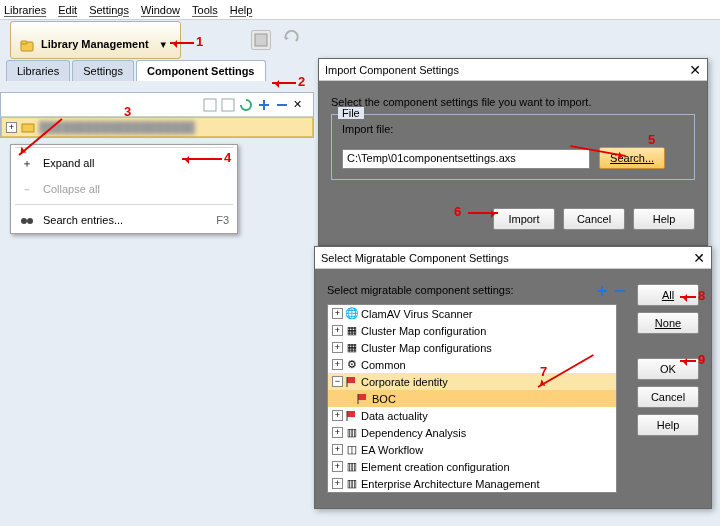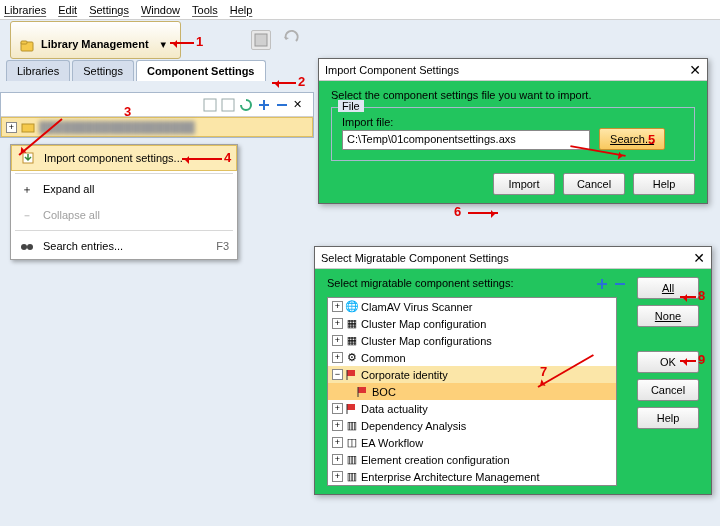--- a/index.html
+++ b/index.html
@@ -22,27 +22,27 @@
   .ctxmenu { position: absolute; left: 10px; top: 144px; width: 228px; background: #fff; border: 1px solid #a0a0a0; box-shadow: 2px 2px 4px rgba(0,0,0,.3); }
   .ctxitem { display: flex; align-items: center; height: 26px; padding: 0 8px; gap: 8px; }
   .ctxitem.hl { background: #fdecb8; border: 1px solid #e0c060; }
   .ctxitem.dis { color: #a0a0a0; }
   .ctxicon { width: 16px; height: 16px; display: inline-flex; align-items: center; justify-content: center; }
   .ctxsep { height: 1px; background: #d8d8d8; margin: 2px 4px; }
   .shortcut { margin-left: auto; color: #666; }
   .dialog { position: absolute; background: #fff; border: 1px solid #666; box-shadow: 2px 2px 6px rgba(0,0,0,.3); }
   .titlebar { height: 22px; border-bottom: 1px solid #ccc; display: flex; align-items: center; padding: 0 6px; }
   .titlebar .close { margin-left: auto; cursor: default; font-size: 14px; }
-  .dlgbody { background: #22c55e; padding: 8px 12px; }
+  .dlgbody { background: #737373; padding: 15px 12px; }
   .fieldset { border: 1px solid #a8b8cc; padding: 8px 10px 10px; margin-top: 6px; position: relative; }
   .fieldset .legend { position: absolute; top: -8px; left: 6px; background: #dfe7f2; padding: 0 4px; }
   .txtin { width: 248px; height: 20px; border: 1px solid #888; background: #fff; padding: 2px 4px; display: inline-block; vertical-align: middle; }
   .btn { display: inline-flex; align-items: center; justify-content: center; min-width: 62px; height: 22px; background: linear-gradient(#fdfdfd,#e6e6e6); border: 1px solid #8a8a8a; border-radius: 2px; padding: 0 10px; cursor: default; }
   .btn.accent { background: linear-gradient(#ffe6a8,#f9c85e); border-color: #c89030; }
-  .btnrow { display: flex; gap: 8px; justify-content: flex-end; margin-top: 12px; }
+  .btnrow { display: flex; gap: 8px; justify-content: flex-end; margin-top: 28px; }
   .treebox { background: #fff; border: 1px solid #888; max-height: 190px; overflow: hidden; width: 290px; }
   .trow { display: flex; align-items: center; height: 17px; padding-left: 4px; gap: 2px; }
   .trow.sel { background: #fbe6a8; }
   .trow.sel2 { background: #fdd07a; }
   .expander { width: 11px; height: 11px; border: 1px solid #888; display: inline-flex; align-items: center; justify-content: center; font-size: 9px; line-height: 1; background: #fff; }
   .nodeicon { width: 14px; height: 14px; display: inline-flex; align-items: center; justify-content: center; }
   .marker { position: absolute; color: #e00000; font-weight: bold; font-size: 13px; pointer-events: none; }
   .arrow { position: absolute; border-top: 2px solid #e00000; pointer-events: none; }
   .arrow::after { content: ""; position: absolute; right: -1px; top: -4px; border: 4px solid transparent; border-left-color: #e00000; }
   .arrow.left::after { right: auto; left: -1px; border-left-color: transparent; border-right-color: #e00000; }
@@ -114,29 +114,20 @@
     <span class="nodeicon">
         <svg width="14" height="14">
           <rect x="1" y="4" width="12" height="8" fill="#f5c94b" stroke="#b8922b"></rect>
         </svg>
       </span>
     <span class="blur">████████████████████</span>
   </div>
 </div>
 
 <div class="ctxmenu">
-  <div class="ctxitem hl">
-    <span class="ctxicon">
-        <svg width="14" height="14">
-          <rect x="2" y="2" width="10" height="10" fill="#fff" stroke="#c09030"></rect>
-          <path d="M7 3 V9 M4 6 L7 9 L10 6" fill="none" stroke="#3a8a3a" stroke-width="1.5"></path>
-        </svg>
-      </span>
-    <span>Import component settings...</span>
-  </div>
   <div class="ctxsep"></div>
   <div class="ctxitem">
     <span class="ctxicon">＋</span>
     <span>Expand all</span>
   </div>
   <div class="ctxitem dis">
     <span class="ctxicon">－</span>
     <span>Collapse all</span>
   </div>
   <div class="ctxsep"></div>
@@ -154,21 +145,21 @@
 
 <div class="dialog" style="left:318px; top:58px; width:390px;">
   <div class="titlebar">
     <span>Import Component Settings</span>
     <span class="close">✕</span>
   </div>
   <div class="dlgbody">
     <div>Select the component settings file you want to import.</div>
     <div class="fieldset">
       <span class="legend">File</span>
-      <div style="margin-bottom:0;">Import file:</div>
+      <div style="margin-bottom:12px;">Import file:</div>
       <span class="txtin">C:\Temp\01componentsettings.axs</span>
       <span class="btn accent" style="margin-left:6px; text-decoration: underline;">Search...</span>
     </div>
     <div class="btnrow">
       <span class="btn">Import</span>
       <span class="btn">Cancel</span>
       <span class="btn">Help</span>
     </div>
   </div>
 </div>

